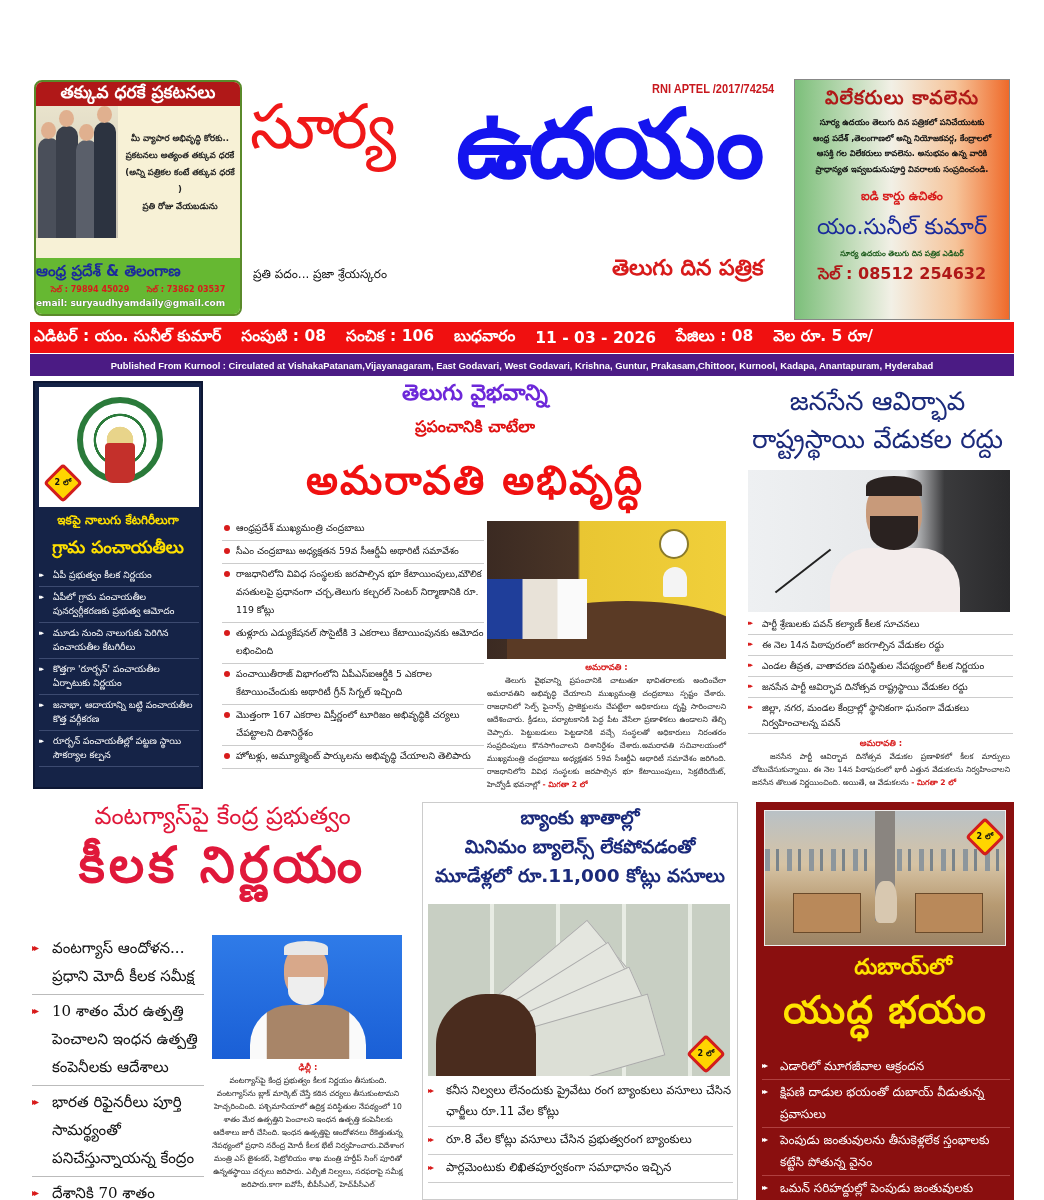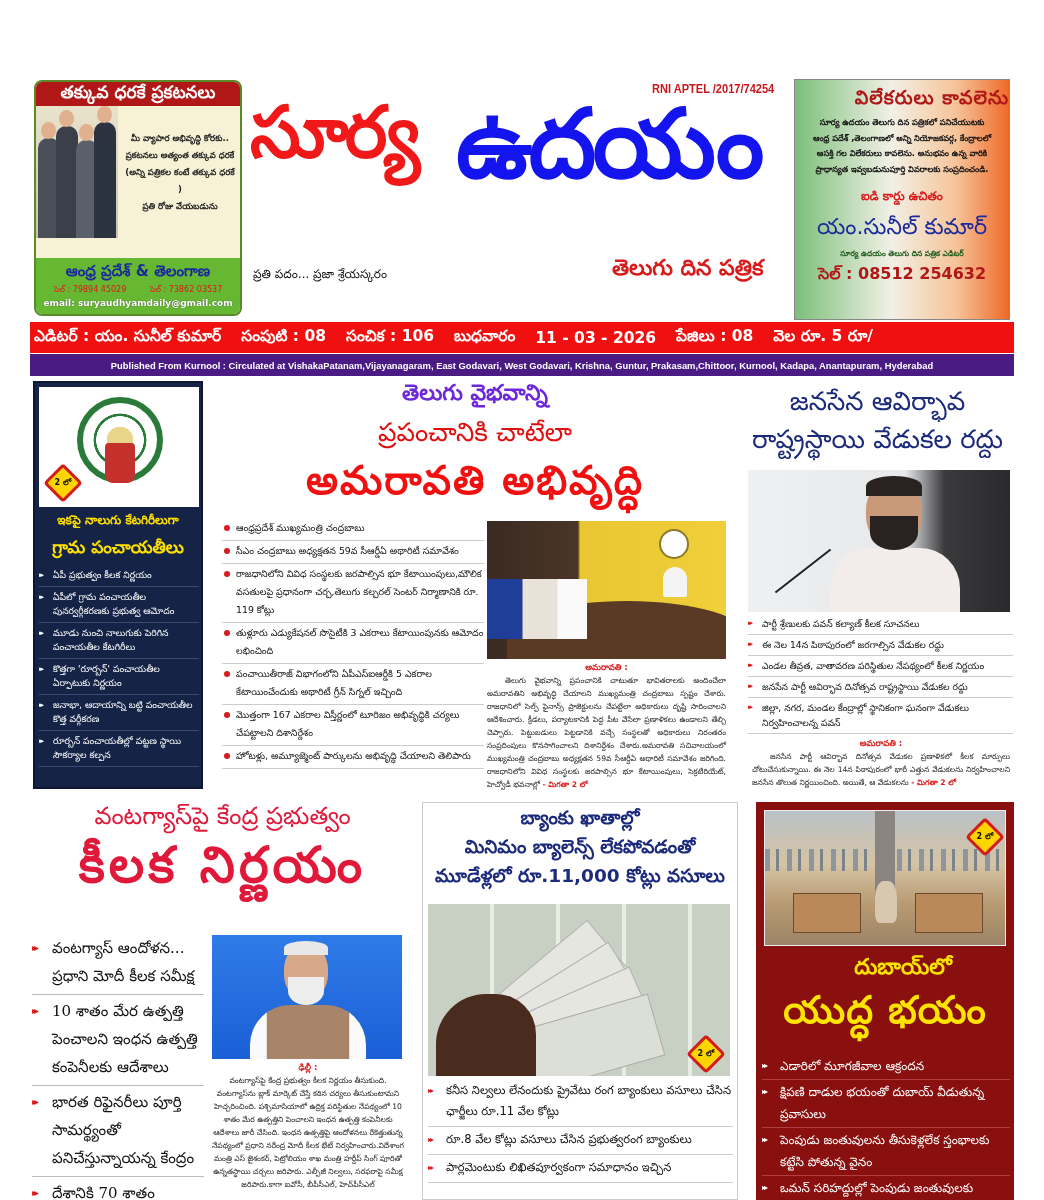--- a/index.html
+++ b/index.html
@@ -8,36 +8,36 @@
 .abs{position:absolute}
 
 
 .ad-left{left:34px;top:80px;width:208px;height:236px;border:2px solid #5a8a2a;border-radius:8px;overflow:hidden;background:#f7f1d6}
 .ad-left .hdr{height:24px;background:#b01818;color:#fff;font-weight:bold;font-size:17px;display:flex;align-items:center;justify-content:center}
 .ad-left .mid{height:152px;display:flex}
 .ad-left .people{width:82px;height:132px;background:linear-gradient(180deg,#e9e3cc 0%,#c9c3b3 100%);position:relative}
 .person{position:absolute;bottom:0;width:22px;border-radius:10px 10px 0 0;background:#3a3f4a}
 .person .head{position:absolute;top:-16px;left:3px;width:15px;height:17px;border-radius:50%;background:#e0b08f}
 .ad-left .copy{flex:1;font-size:8.5px;color:#222;padding:24px 2px 0 4px;text-align:center;line-height:17px;font-weight:bold}
-.ad-left .foot{height:56px;background:#66b832;text-align:center}
+.ad-left .foot{height:56px;background:#66b832;}
 .ad-left .foot .state{color:#1b2a9b;font-weight:bold;font-size:15px;padding-top:4px}
-.ad-left .foot .cells{color:#d81b1b;font-size:8px;font-weight:normal;display:flex;justify-content:space-around;padding:2px 6px}
+.ad-left .foot .cells{color:#d81b1b;font-size:8px;font-weight:bold;display:flex;justify-content:space-around;padding:2px 6px}
 .ad-left .foot .mail{color:#fff;font-size:9px;font-weight:bold;text-shadow:0 0 1px #333}
 
 .ad-right{left:794px;top:79px;width:216px;height:241px;border:1px solid #888;overflow:hidden;background:linear-gradient(90deg,#7cbf7a 0%,#f2f0e6 45%,#f6c49a 75%,#ef6a2a 100%)}
-.ad-right .h{color:#b01818;font-weight:bold;font-size:19px;text-align:right;padding-top:6px;letter-spacing:1px}
+.ad-right .h{color:#b01818;font-weight:bold;font-size:19px;text-align:center;padding-top:6px;letter-spacing:1px}
 .ad-right .b{font-size:8.2px;color:#111;text-align:center;line-height:15.5px;padding:2px 4px 0;font-weight:bold}
 .ad-right .idc{color:#d81b1b;font-weight:bold;font-size:12px;text-align:center;margin-top:12px}
 .ad-right .nm{color:#1b2a9b;font-size:22px;text-align:center;margin-top:8px}
 .ad-right .ed{font-size:7.5px;color:#1a5a1a;text-align:center;margin-top:4px;font-weight:bold}
 .ad-right .ph{color:#b01818;font-weight:bold;font-size:16px;text-align:center;margin-top:4px}
 
 
 .rni{left:652px;top:81px;font-size:13px;font-weight:bold;color:#c8181e;font-family:"Liberation Sans",sans-serif;transform:scaleX(.85);transform-origin:left}
-.logo-red{left:250px;top:96px;font-size:72px;font-weight:bold;color:#f01818;line-height:1;letter-spacing:-4px}
+.logo-red{left:250px;top:96px;font-size:62px;font-weight:normal;color:#f01818;line-height:1;letter-spacing:-4px}
 .logo-blue{left:456px;top:96px;font-size:96px;font-weight:bold;color:#1414ee;line-height:1;letter-spacing:-4px}
 .tagline{left:253px;top:267px;font-size:12px;color:#111}
 .tel-daily{left:612px;top:255px;font-size:22px;color:#d81b1b;font-weight:bold}
 
 
 .bar-red{left:30px;top:322px;width:984px;height:31px;background:#f01010;color:#fff;font-size:15.5px;font-weight:bold;display:flex;align-items:center;padding-left:4px;white-space:nowrap}
 .bar-red span{margin-right:20px}
 .bar-purple{left:30px;top:354px;width:984px;height:22px;background:#4b1b84;color:#fff;font-size:9.4px;font-weight:bold;display:flex;align-items:center;justify-content:center;white-space:nowrap;font-family:"Liberation Sans",sans-serif}
 
 
@@ -48,21 +48,21 @@
 .badge2{position:absolute;width:28px;height:28px;background:#ffd500;border:3px solid #d21d1d;transform:rotate(45deg);border-radius:4px;display:flex;align-items:center;justify-content:center}
 .badge2 span{transform:rotate(-45deg);font-size:8px;font-weight:bold;color:#111;white-space:nowrap}
 .left-col .kicker{position:absolute;left:0;top:130px;width:166px;text-align:center;color:#ffe000;font-size:12px;font-weight:bold}
 .left-col .head{position:absolute;left:0;top:154px;width:166px;text-align:center;color:#ffe000;font-size:17px;font-weight:bold}
 .left-list{position:absolute;left:4px;top:182px;width:160px}
 .left-list .li{color:#fff;font-size:9.2px;line-height:14px;padding:3px 0 4px 14px;border-bottom:1px solid #3c4a70;position:relative}
 .left-list .li:before{content:"\25B8\25B8";position:absolute;left:0;top:3px;font-size:7px;color:#fff;letter-spacing:-2px}
 
 
 .ctr-kick1{left:215px;top:380px;width:520px;text-align:center;color:#6d28d9;font-size:22px;font-weight:bold}
-.ctr-kick2{left:215px;top:417px;width:520px;text-align:center;color:#e01010;font-size:26px;font-weight:normal}
+.ctr-kick2{left:215px;top:417px;width:520px;text-align:center;color:#e01010;font-size:16px;font-weight:bold}
 .ctr-head{left:215px;top:457px;width:520px;text-align:center;color:#f01010;font-size:40px;font-weight:bold;letter-spacing:2px}
 .bullets{left:222px;top:518px;width:262px}
 .bullets .b{font-size:9.4px;line-height:18px;padding:1px 0 3px 14px;position:relative;border-bottom:1px solid #ccc}
 .bullets .b:before{content:"";position:absolute;left:2px;top:7px;width:6px;height:6px;border-radius:50%;background:#d81b1b}
 .photo-meet{left:487px;top:521px;width:239px;height:138px;background:linear-gradient(90deg,#3b2a22 0%,#4a3527 38%,#e9c632 39%,#f0cf3a 100%);overflow:hidden}
 .table-shape{position:absolute;left:20px;top:80px;width:240px;height:70px;background:#5a3a25;border-radius:50% 50% 0 0}
 .seal{position:absolute;left:172px;top:8px;width:30px;height:30px;border-radius:50%;background:#fff;border:2px solid #8a7a2a}
 .cm{position:absolute;left:176px;top:46px;width:24px;height:30px;background:#f4f4f4;border-radius:12px 12px 2px 2px}
 .officers{position:absolute;left:0;top:58px;width:100px;height:60px;background:linear-gradient(90deg,#1f3e9a 0 35%,#e8e2d8 36% 70%,#fafafa 71%)}
 .caption-red{font-size:8.5px;font-weight:bold;color:#d81b1b;text-align:center}

